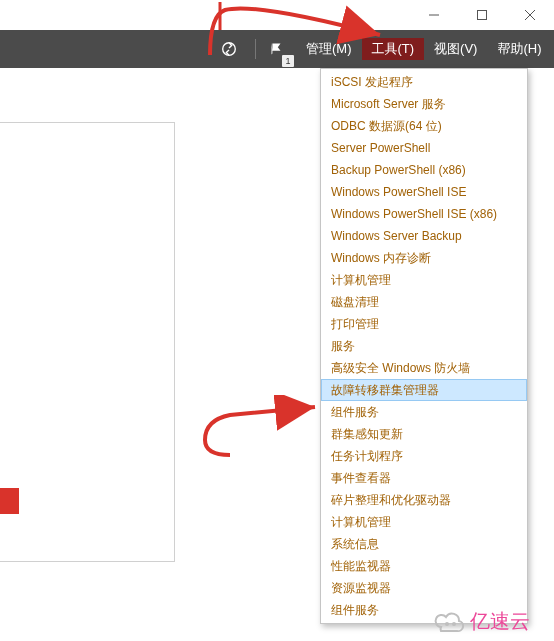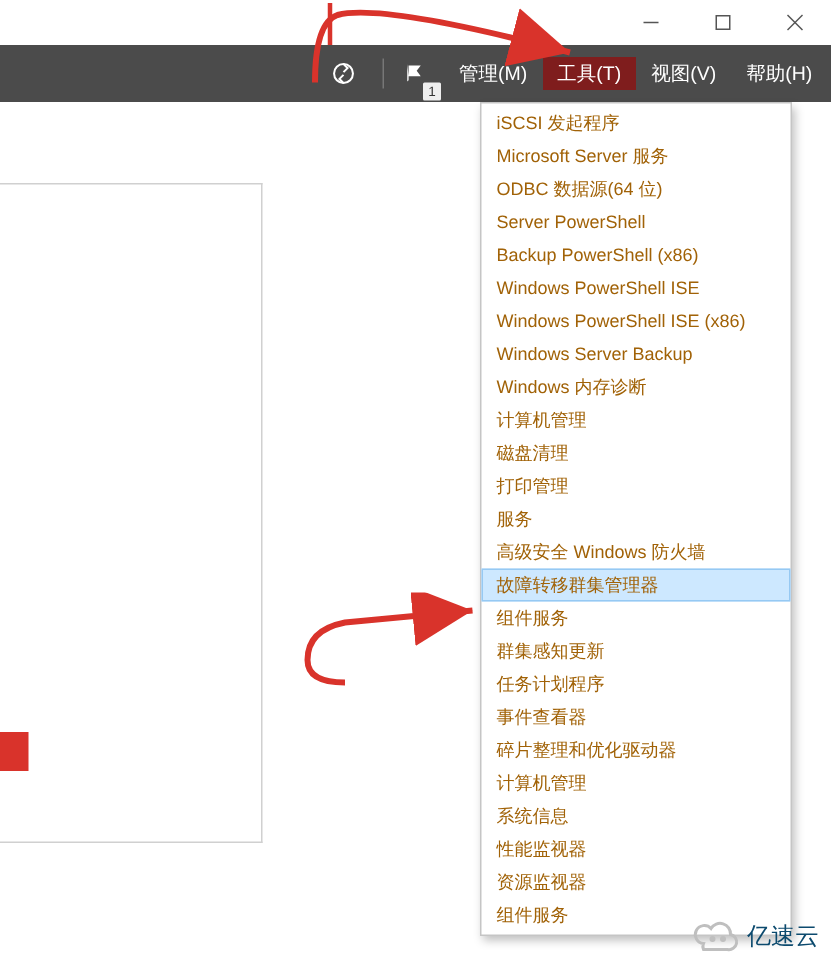--- a/index.html
+++ b/index.html
@@ -31,22 +31,22 @@
 
     
     .panel-outline { position:absolute; left:0; top:122px; width:175px; height:440px;
                      border:1px solid #d0d0d0; border-left:none; background:#fff; }
     .red-marker { position:absolute; left:0; top:488px; width:19px; height:26px; background:#d9332b; }
 
     
     .arrow { position:absolute; pointer-events:none; }
 
     
-    .watermark { position:absolute; right:8px; bottom:6px; display:flex; align-items:center; color:#0c4a6e;
-                 font-size:16px; font-weight:400; }
+    .watermark { position:absolute; right:24px; bottom:6px; display:flex; align-items:center; color:#ec4899;
+                 font-size:20px; font-weight:400; }
     .watermark .logo { width:34px; height:22px; margin-right:4px; position:relative; }
     .watermark .logo svg{ width:34px; height:22px; }
   </style>
 </head>
 <body>
 
 <div class="titlebar">
   <div class="win-btn" title="Minimize">
     <svg viewBox="0 0 12 12">
         <line x1="1" y1="6" x2="11" y2="6"></line>

